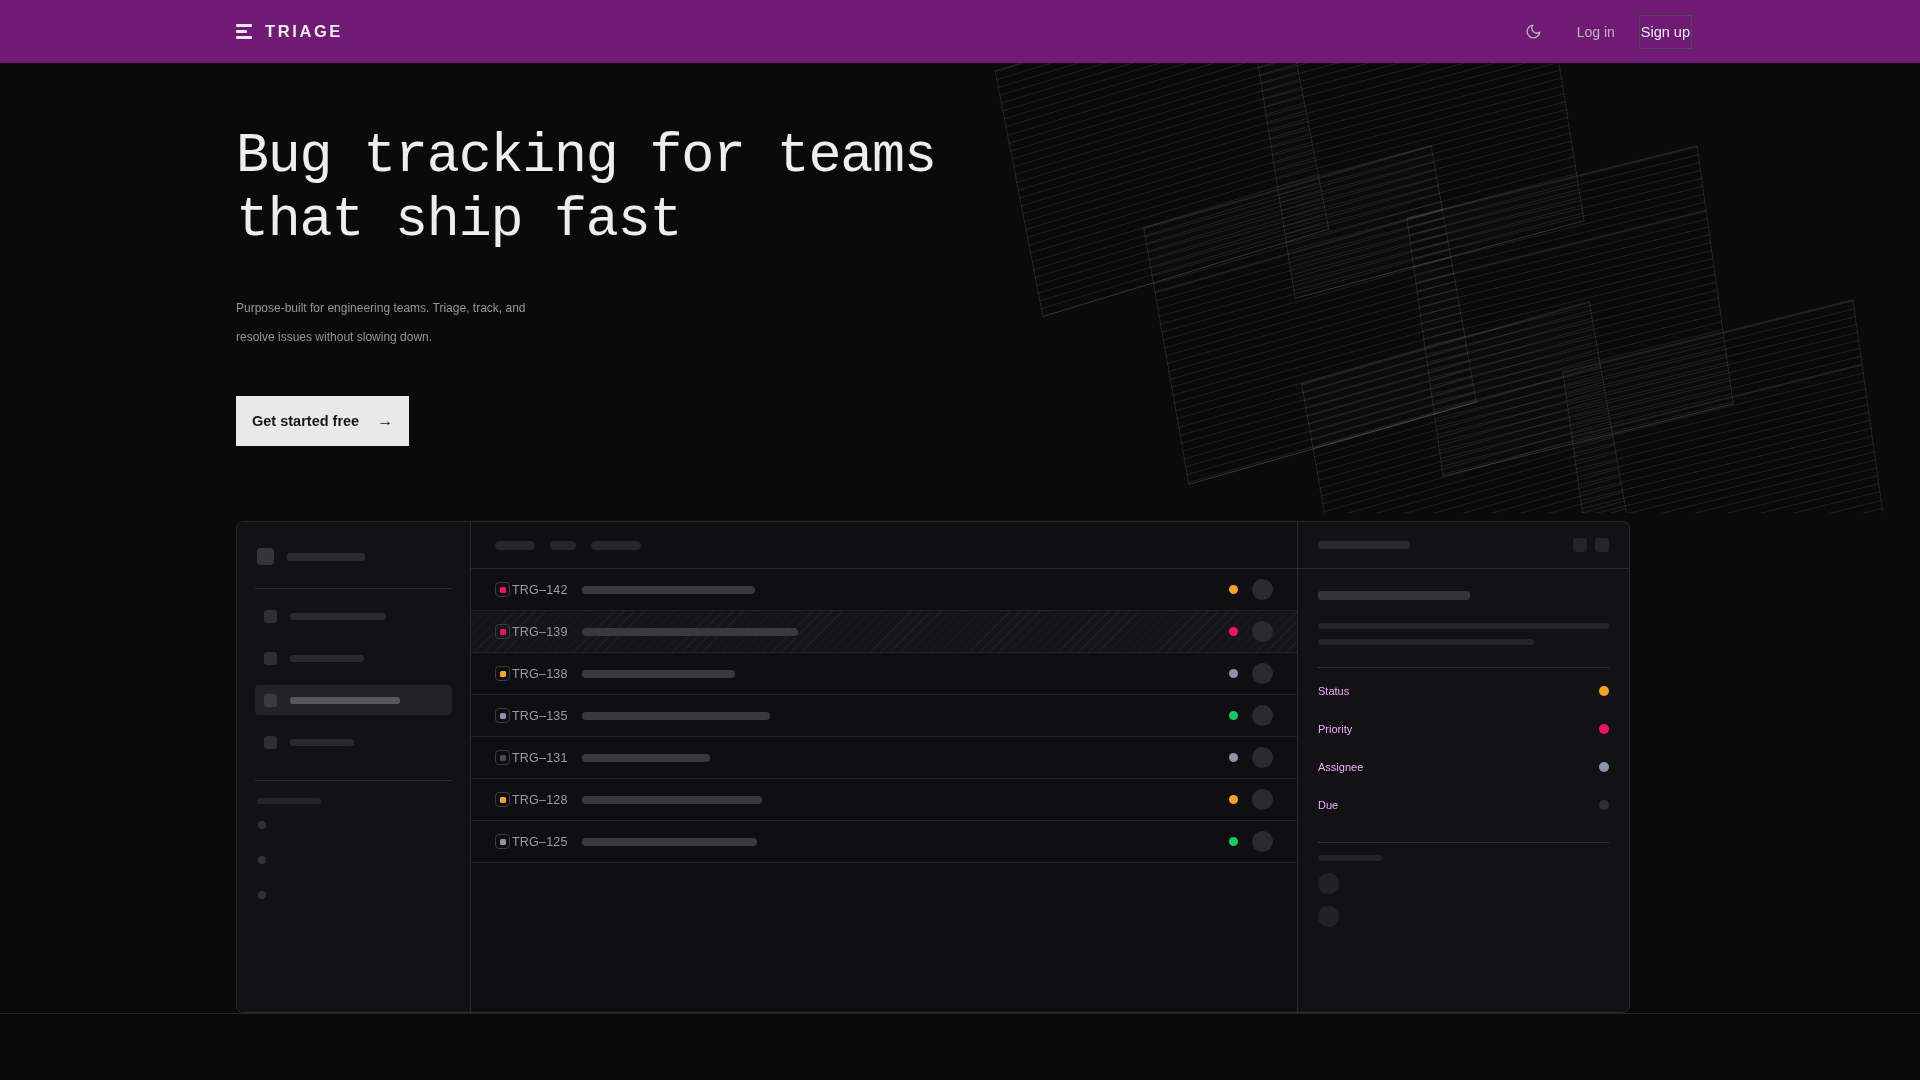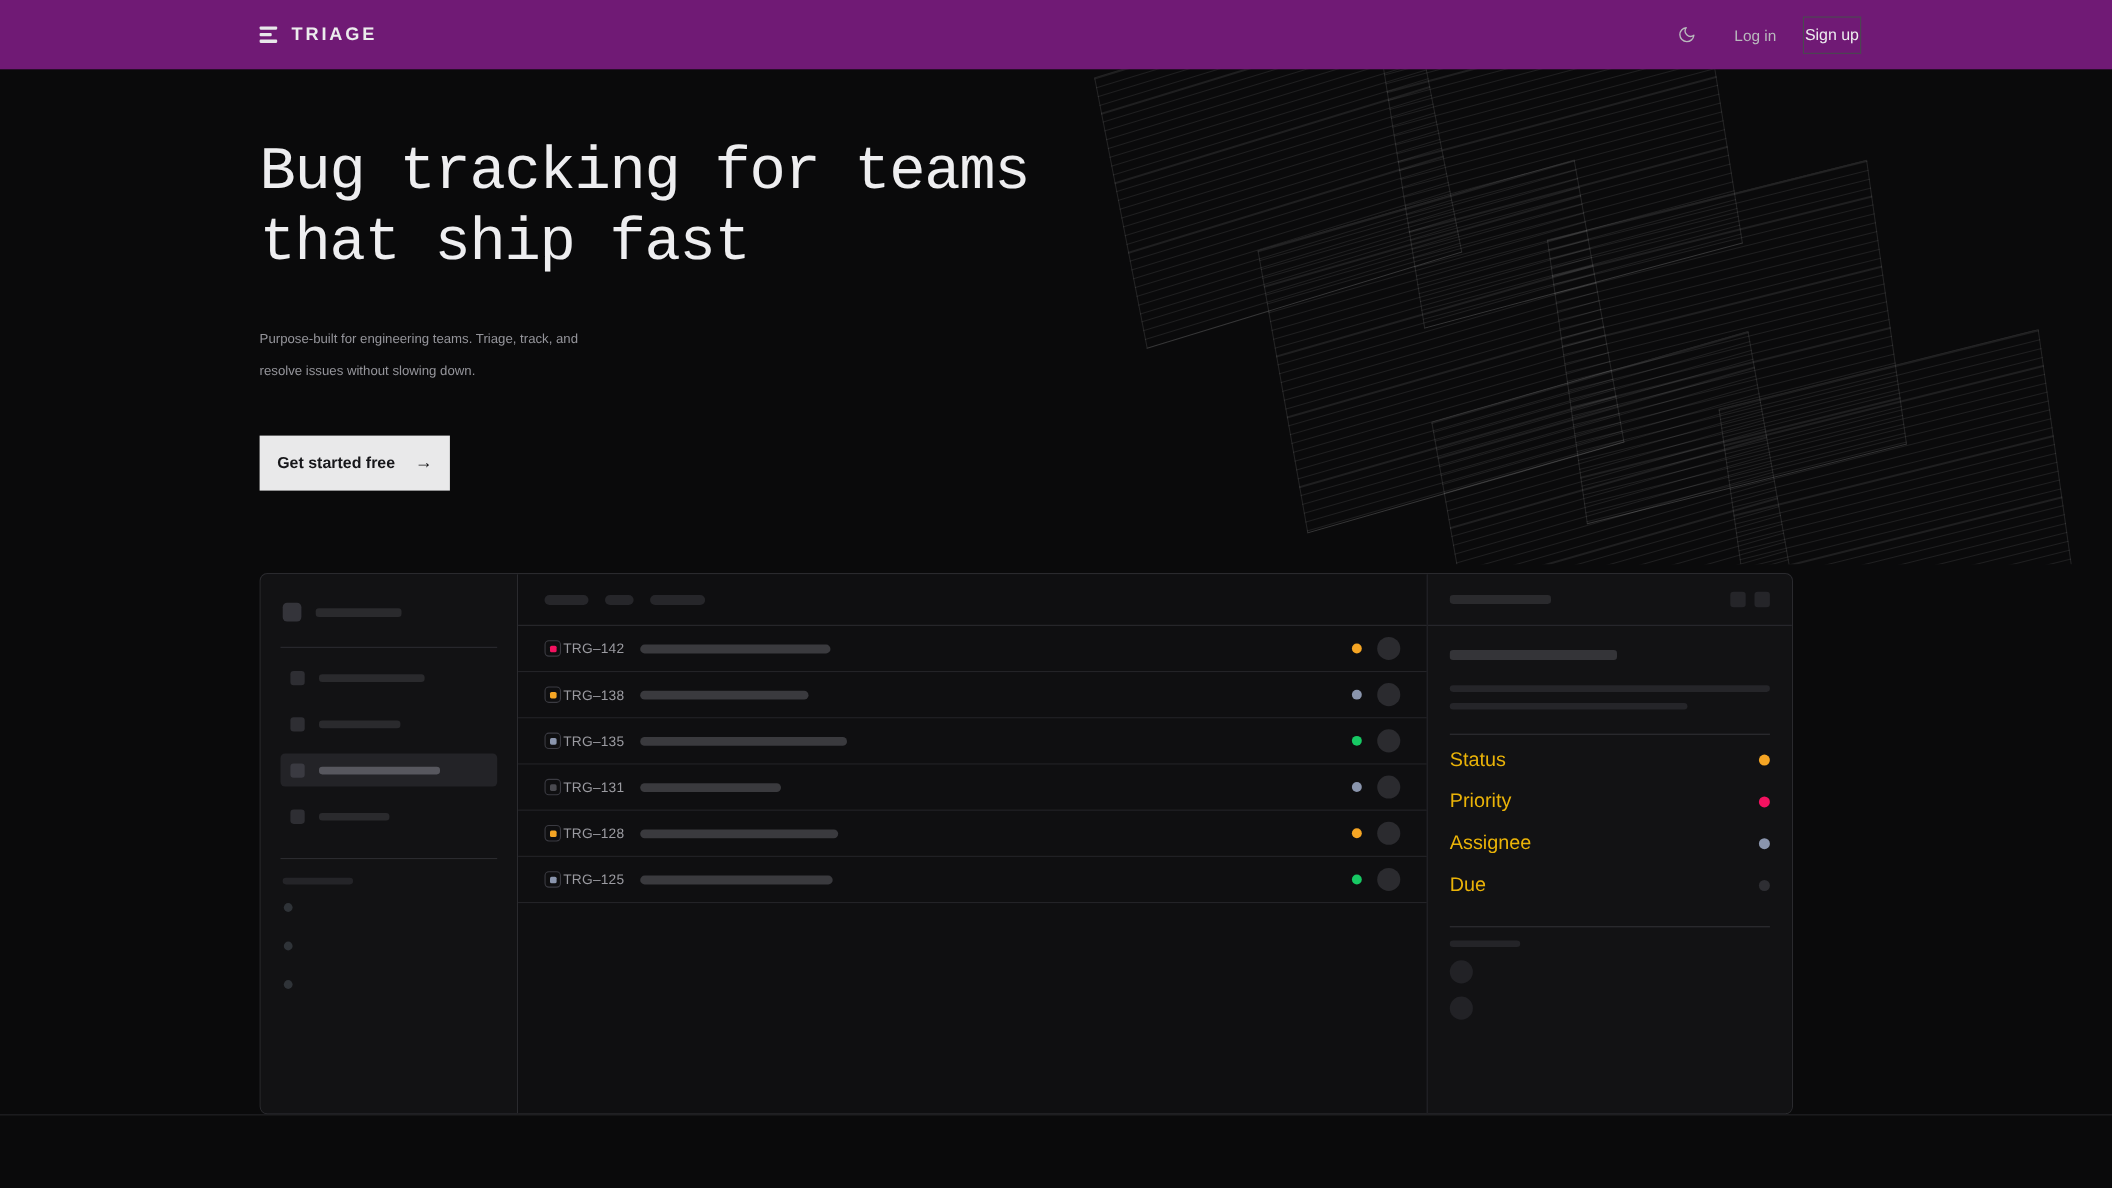--- a/index.html
+++ b/index.html
@@ -142,21 +142,21 @@
     display: flex; align-items: center; padding: 0 20px;
   }
   .detail-btns { margin-left: auto; display: flex; gap: 8px; }
   .sq-btn { width: 14px; height: 14px; border-radius: 3px; background: #252529; }
   .detail-body { padding: 22px 20px 0; }
   .det-div { height: 1px; background: #303035; margin: 22px 0 0; }
   .meta-row {
     display: flex; align-items: center; justify-content: space-between;
     height: 31px; margin-top: 7px;
   }
-  .meta-label { color: #eab308; font-size: 18px; }
+  .meta-label { color: #f0abfc; font-size: 11px; }
   .meta-dot { width: 10px; height: 10px; border-radius: 50%; }
   .avatars { margin-top: 12px; }
   .av-circle { width: 21px; height: 21px; border-radius: 50%; background: #222226; margin-top: 12px; }
 
   .footer-rule { position: absolute; left: 0; top: 1013px; width: 1920px; height: 1px; background: #232327; z-index: 5; }
 </style>
 </head>
 <body>
 
 <div class="page">
@@ -252,20 +252,31 @@
         </div>
       <div class="rows" id="issue-rows">
           <div class="row">
             <span class="prio">
               <i style="background: rgb(243, 18, 96);"></i>
             </span>
             <span class="row-id">TRG–142</span>
             <span class="row-title" style="width: 173px;"></span>
             <span class="row-right">
               <span class="status-dot" style="background: rgb(245, 165, 36);"></span>
+              <span class="row-avatar"></span>
+            </span>
+          </div>
+          <div class="row hatched">
+            <span class="prio">
+              <i style="background: rgb(243, 18, 96);"></i>
+            </span>
+            <span class="row-id">TRG–139</span>
+            <span class="row-title" style="width: 216px;"></span>
+            <span class="row-right">
+              <span class="status-dot" style="background: rgb(243, 18, 96);"></span>
               <span class="row-avatar"></span>
             </span>
           </div>
           <div class="row">
             <span class="prio">
               <i style="background: rgb(245, 165, 36);"></i>
             </span>
             <span class="row-id">TRG–138</span>
             <span class="row-title" style="width: 153px;"></span>
             <span class="row-right">

